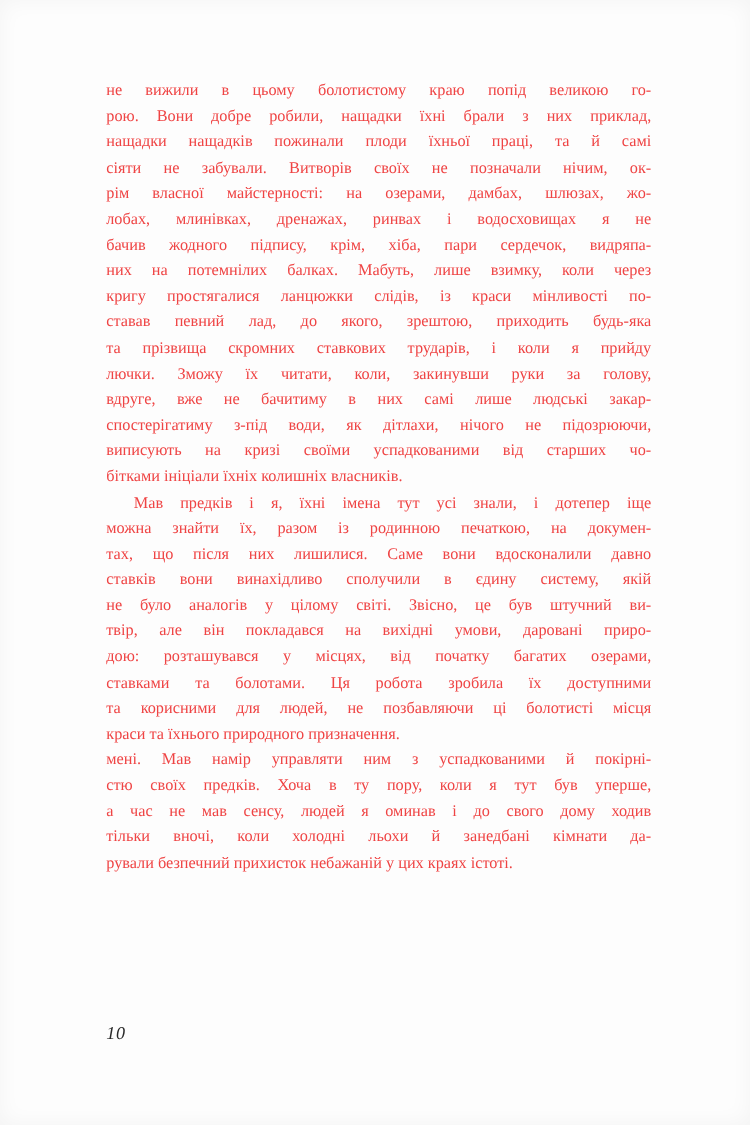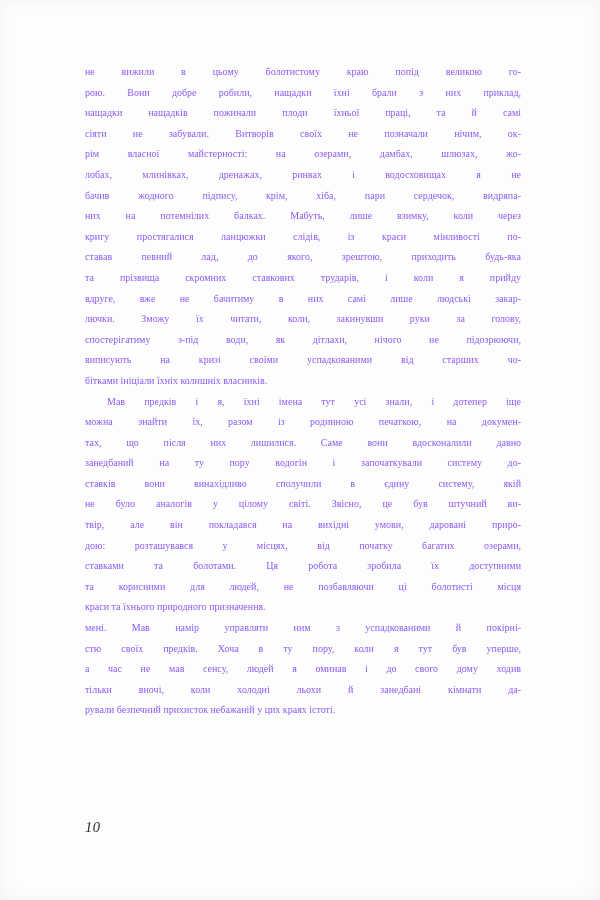--- a/index.html
+++ b/index.html
@@ -18,22 +18,22 @@
     position: absolute;
     inset: 0;
     background: #fdfdfd;
     box-shadow: inset 0 0 18px rgba(0,0,0,0.045);
   }
   .text-block {
     position: absolute;
     left: 85px;
     top: 62px;
     width: 436px;
-    color: #8b5cf6;
-    font-size: 10px;
+    color: #ef4444;
+    font-size: 13px;
     line-height: 20.6px;
     text-rendering: optimizeLegibility;
   }
   .paragraph {
     margin: 0;
     padding: 0;
   }
   .line {
     text-align: justify;
     text-align-last: justify;
@@ -67,31 +67,30 @@
         <div class="line">рою. Вони добре робили, нащадки їхні брали з них приклад,</div>
         <div class="line">нащадки нащадків пожинали плоди їхньої праці, та й самі</div>
         <div class="line">сіяти не забували. Витворів своїх не позначали нічим, ок-</div>
         <div class="line">рім власної майстерності: на озерами, дамбах, шлюзах, жо-</div>
         <div class="line">лобах, млинівках, дренажах, ринвах і водосховищах я не</div>
         <div class="line">бачив жодного підпису, крім, хіба, пари сердечок, видряпа-</div>
         <div class="line">них на потемнілих балках. Мабуть, лише взимку, коли через</div>
         <div class="line">кригу простягалися ланцюжки слідів, із краси мінливості по-</div>
         <div class="line">ставав певний лад, до якого, зрештою, приходить будь-яка</div>
         <div class="line">та прізвища скромних ставкових трударів, і коли я прийду</div>
+        <div class="line">лючки. Зможу їх читати, коли, закинувши руки за голову,</div>
         <div class="line">вдруге, вже не бачитиму в них самі лише людські закар-</div>
-        <div class="line">лючки. Зможу їх читати, коли, закинувши руки за голову,</div>
         <div class="line">спостерігатиму з-під води, як дітлахи, нічого не підозрюючи,</div>
         <div class="line">виписують на кризі своїми успадкованими від старших чо-</div>
         <div class="line para-end">бітками ініціали їхніх колишніх власників.</div>
       </div>
       <div class="paragraph">
         <div class="line first-indent">Мав предків і я, їхні імена тут усі знали, і дотепер іще</div>
         <div class="line">можна знайти їх, разом із родинною печаткою, на докумен-</div>
         <div class="line">тах, що після них лишилися. Саме вони вдосконалили давно</div>
-        <div class="line">занедбаний на ту пору водогін і започаткували систему до-</div>
         <div class="line">ставків вони винахідливо сполучили в єдину систему, якій</div>
         <div class="line">не було аналогів у цілому світі. Звісно, це був штучний ви-</div>
         <div class="line">твір, але він покладався на вихідні умови, даровані приро-</div>
         <div class="line">дою: розташувався у місцях, від початку багатих озерами,</div>
         <div class="line">ставками та болотами. Ця робота зробила їх доступними</div>
         <div class="line">та корисними для людей, не позбавляючи ці болотисті місця</div>
         <div class="line para-end">краси та їхнього природного призначення.</div>
       </div>
       <div class="paragraph">
         <div class="line">мені. Мав намір управляти ним з успадкованими й покірні-</div>

